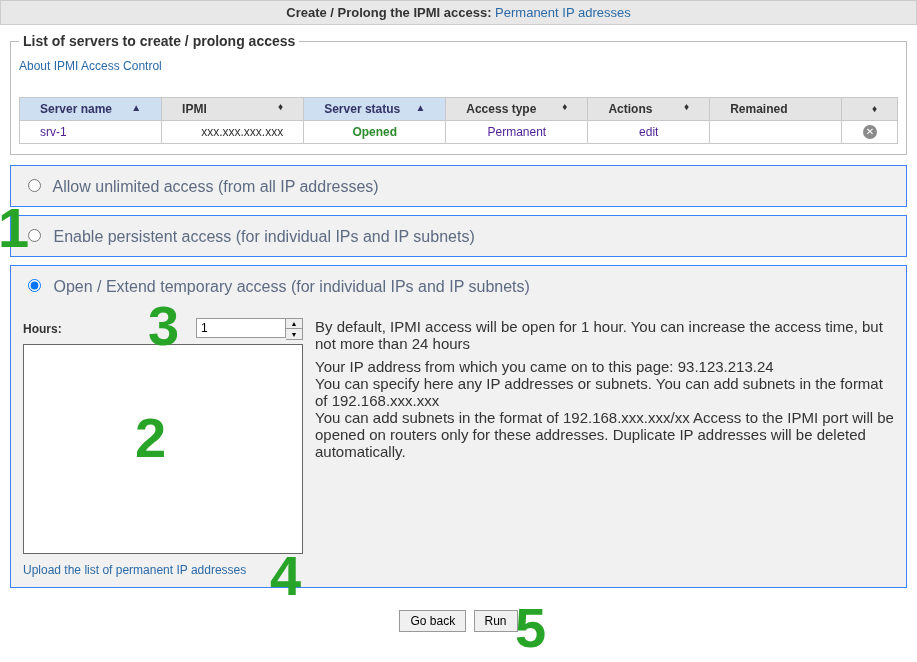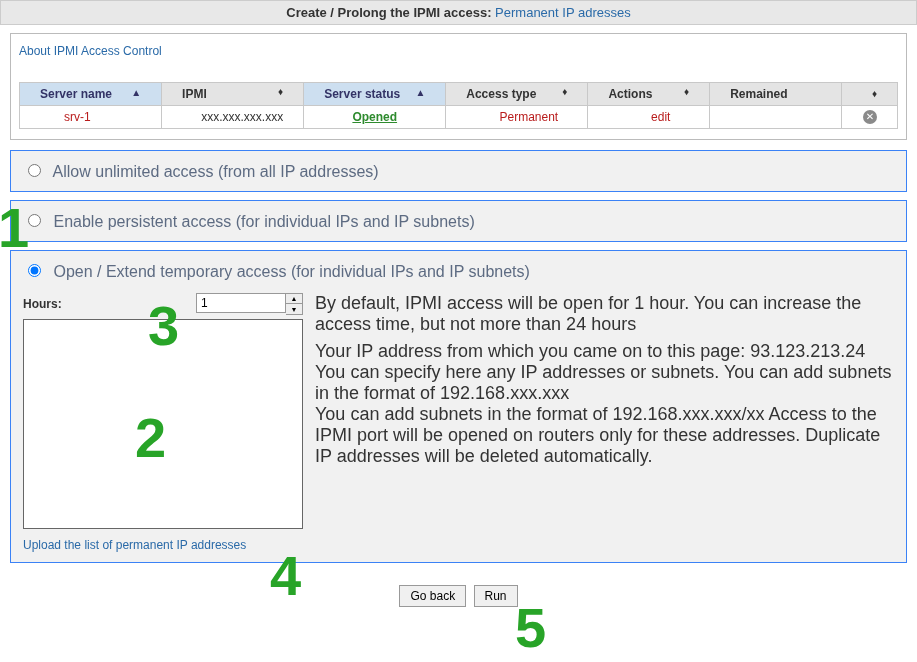--- a/index.html
+++ b/index.html
@@ -51,22 +51,22 @@
     position: relative;
   }
   table.srv th.sort-active { background: #cddff0; color: #336; }
   .sort-arrows {
     float: right;
     color: #333;
     font-size: 10px;
     line-height: 1;
   }
   .sort-one { float: right; color: #336; font-size: 10px; }
-  .cell-link { color: #b91c1c; text-decoration: none; margin-left: 24px; }
-  .status-opened { color: #2e8b2e; font-weight: bold; text-decoration: underline; }
+  .cell-link { color: #4c1d95; text-decoration: none; }
+  .status-opened { color: #2e8b2e; font-weight: bold; }
   .icon-x {
     display: inline-block; width: 14px; height: 14px;
     border-radius: 50%; background: #8a8a8a; color: #fff;
     text-align: center; line-height: 14px; font-size: 10px;
     float: right;
   }
 
   .option-block {
     background: #f1f1f1;
     border: 1px solid #3b82f6;
@@ -75,27 +75,27 @@
     color: #5d6b82;
   }
   .option-block label {
     font-size: 16px;
     color: #5d6b82;
     cursor: pointer;
   }
   .option-block input[type=radio] { margin-right: 8px; }
 
   .option-body {
-    margin-top: 12px;
+    margin-top: 22px;
     display: flex;
     gap: 12px;
     color: #333;
   }
   .left-col { width: 280px; flex: 0 0 280px; }
-  .right-col { flex: 1; font-size: 18px; color: #333; }
+  .right-col { flex: 1; font-size: 15px; color: #333; }
   .hours-row { display: flex; align-items: center; gap: 8px; margin-bottom: 4px; }
   .hours-row label { font-size: 12px; font-weight: bold; color: #333; }
   .hours-input-wrap { margin-left: auto; display: flex; }
   .hours-input {
     width: 90px; height: 20px; border: 1px solid #999;
     padding: 1px 4px; font-size: 12px;
   }
   .spin-btns { display: flex; flex-direction: column; border: 1px solid #999; border-left: none; }
   .spin-btns button {
     height: 10px; width: 16px; padding: 0; font-size: 7px; line-height: 7px;
@@ -137,20 +137,21 @@
 <div class="page">
 
   <div class="title-bar">
     <span>Create / Prolong the IPMI access:</span>
     <span class="sub">Permanent IP adresses</span>
   </div>
 
   <div class="content">
 
     <fieldset class="listbox">
+      <legend>List of servers to create / prolong access</legend>
       <a href="#" class="about-link">About IPMI Access Control</a>
 
       <table class="srv">
         <thead>
           <tr>
             <th class="sort-active" style="width:140px">
               <span>Server name</span>
               <span class="sort-one">▲</span>
             </th>
             <th style="width:140px">

